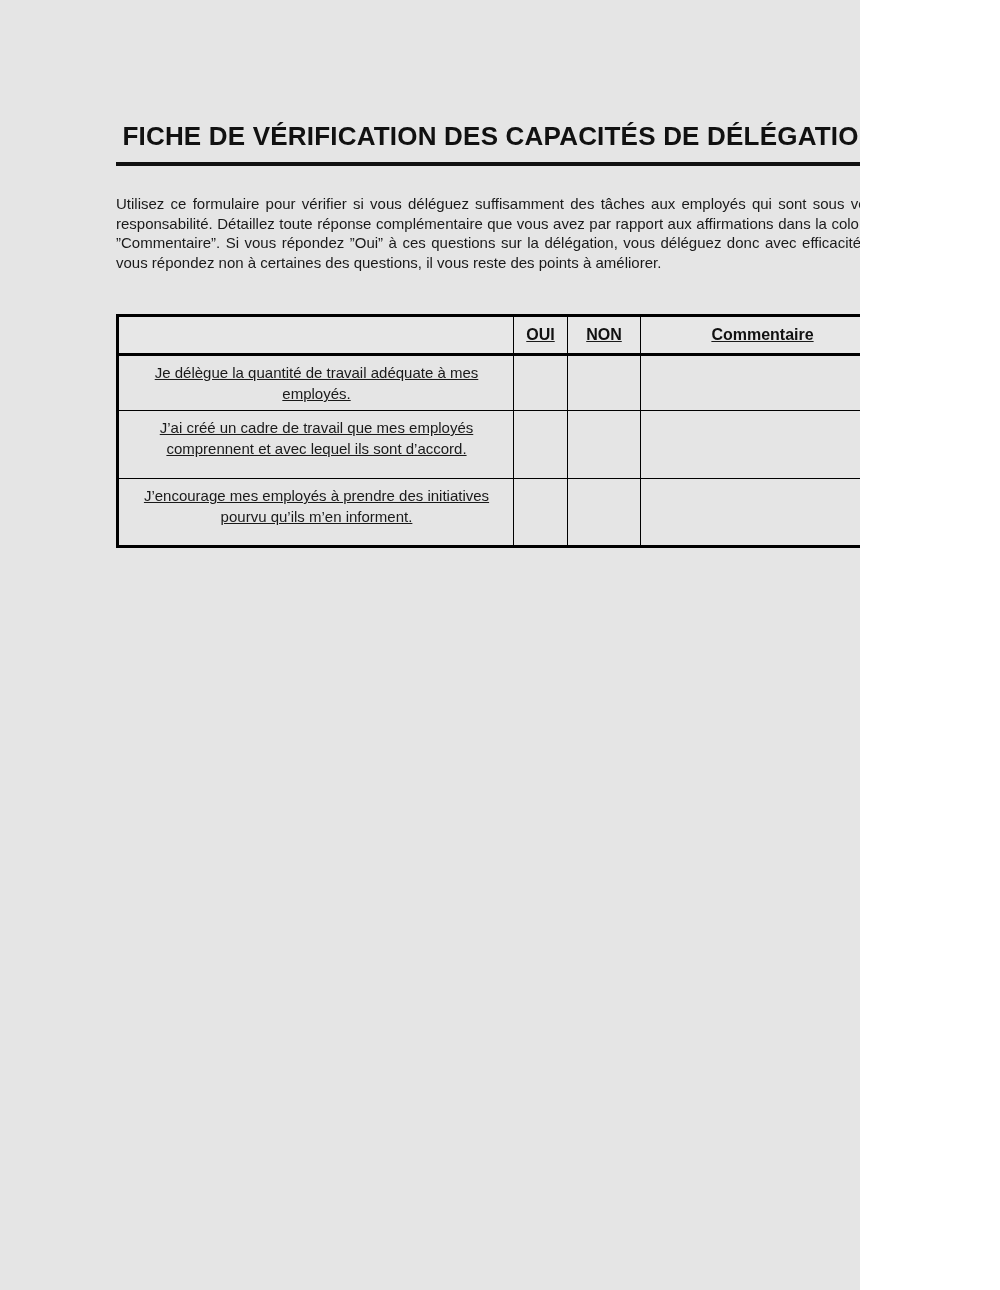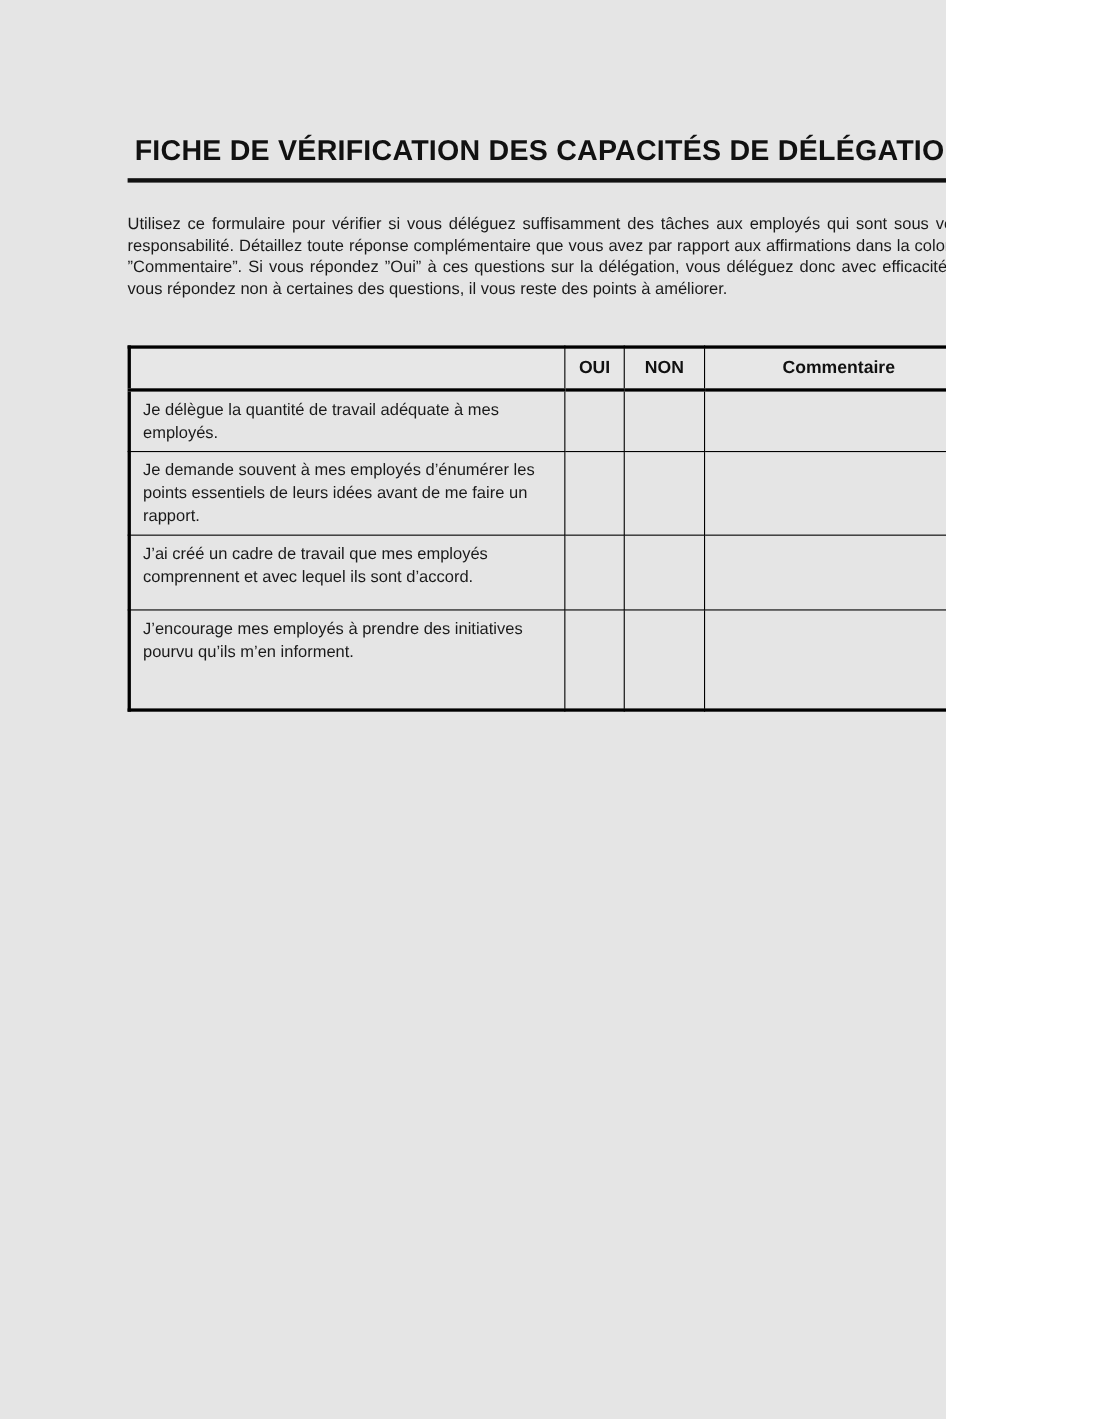--- a/index.html
+++ b/index.html
@@ -50,20 +50,21 @@
     color: #1a1a1a;
   }
 
   table.checklist {
     margin-top: 42px;
     border-collapse: collapse;
     table-layout: fixed;
     width: 768px;
     border: 3px solid #000000;
     font-size: 15px;
+    text-decoration: underline;
   }
 
   table.checklist col.c-statement { width: 396px; }
   table.checklist col.c-yes       { width: 54px;  }
   table.checklist col.c-no        { width: 73px;  }
   table.checklist col.c-comments  { width: 245px; }
 
   table.checklist th,
   table.checklist td {
     border: 1px solid #000000;
@@ -78,21 +79,21 @@
     font-size: 16px;
     text-align: center;
     vertical-align: middle;
     height: 39px;
     padding: 4px 4px;
     color: #111111;
   }
 
   table.checklist tbody td.statement {
     line-height: 21px;
-    text-align: left;
+    text-align: center;
     color: #1a1a1a;
   }
 
   tbody tr:nth-child(1) { height: 55px; }
   tbody tr:nth-child(2) { height: 68px; }
   tbody tr:nth-child(3) { height: 68px; }
   tbody tr:nth-child(4) { height: 91px; }
   tbody tr:nth-child(5) { height: 56px; }
   tbody tr:nth-child(6) { height: 57px; }
   tbody tr:nth-child(7) { height: 77px; margin-top: 20px; }
@@ -125,26 +126,20 @@
         </tr>
       </thead>
       <tbody>
         <tr>
           <td class="statement">Je délègue la quantité de travail adéquate à mes employés.</td>
           <td></td>
           <td></td>
           <td></td>
         </tr>
         <tr>
-          <td class="statement">Je demande souvent à mes employés d’énumérer les points essentiels de leurs idées avant de me faire un rapport.</td>
-          <td></td>
-          <td></td>
-          <td></td>
-        </tr>
-        <tr>
           <td class="statement">J’ai créé un cadre de travail que mes employés comprennent et avec lequel ils sont d’accord.</td>
           <td></td>
           <td></td>
           <td></td>
         </tr>
         <tr>
           <td class="statement">J’encourage mes employés à prendre des initiatives pourvu qu’ils m’en informent.</td>
           <td></td>
           <td></td>
           <td></td>

